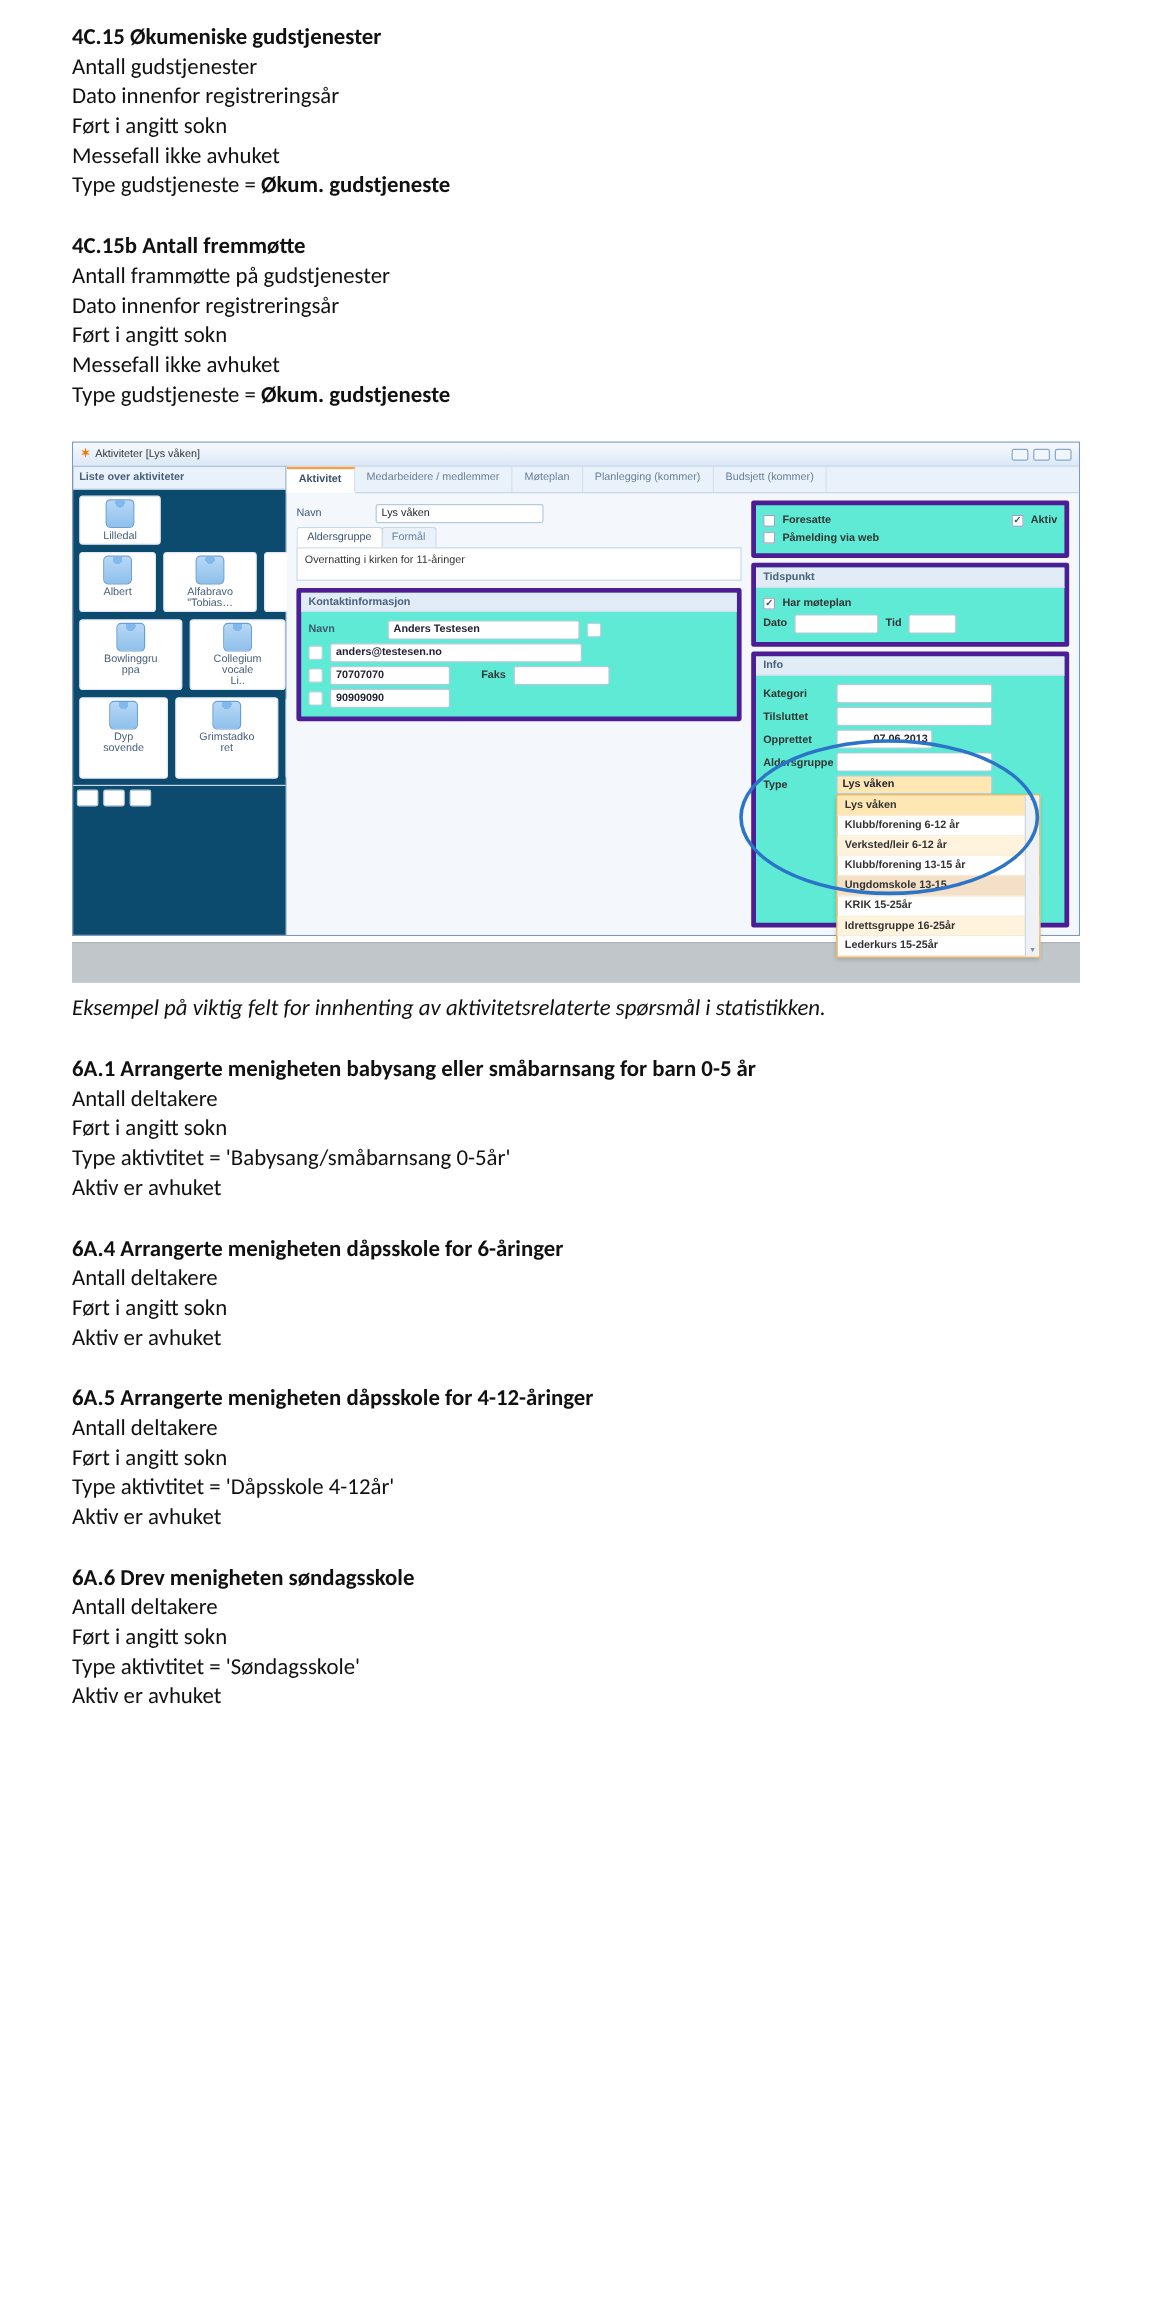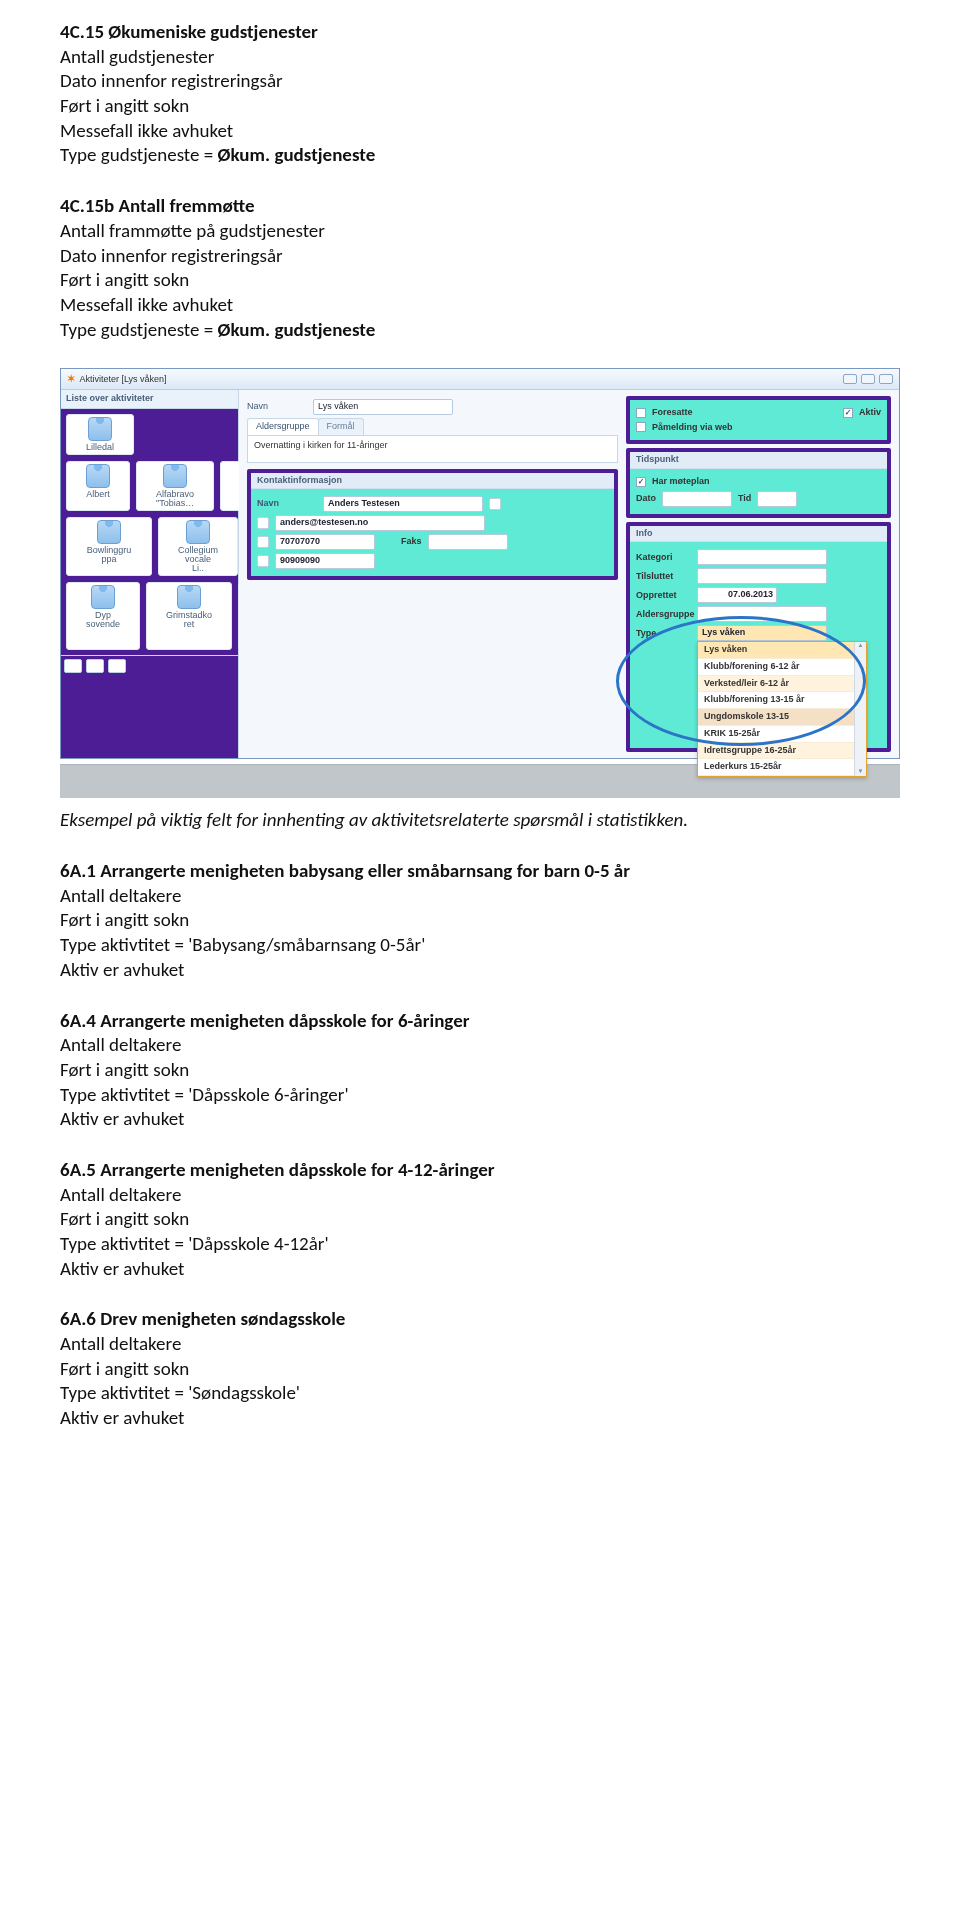--- a/index.html
+++ b/index.html
@@ -32,21 +32,21 @@
     background: linear-gradient(#f7faff,#dbe8f6);
     padding: 3px 6px;
     display: flex; align-items: center; justify-content: space-between;
     border-bottom: 1px solid #b8cde4;
   }
   .app-titlebar .win-ctrls { display:flex; gap:4px; }
   .win-box { width:14px; height:10px; border:1px solid #8aa7c8; background:#f0f6fc; border-radius:2px; }
   .puz { color:#f07800; font-weight:700; margin-right:4px; font-size:10px; }
 
   .app-body { display:flex; }
-  .left-pane { width: 178px; border-right:1px solid #c8d7e8; background:#4c1d95; }
+  .left-pane { width: 178px; border-right:1px solid #c8d7e8; background:#0c4a6e; }
   .left-header { background:#e9f1fa; padding:3px 5px; border-bottom:1px solid #c8d7e8; font-weight:700; color:#4a607b;}
   .pitem { background:#fff; border:1px solid #dfe8f2; border-radius:3px; margin:3px; padding:2px 19px; font-size:9px; display:flex; flex-direction:column; align-items:center;}
   .left-body { padding:2px; }
   .prow { display:flex; }
   .piece {
     width:24px; height:24px;
     background:
       radial-gradient(circle at 50% 2px, #7fb9ee 4px, transparent 4px),
       linear-gradient(#b8d8f5,#8ec0ec);
     border:1px solid #6aa0d4; border-radius:4px; margin-bottom:2px;
@@ -187,20 +187,27 @@
         </div>
       </div>
       <div class="left-foot">
         <div class="lf-ic"></div>
         <div class="lf-ic"></div>
         <div class="lf-ic"></div>
       </div>
     </div>
 
     <div class="right-pane">
+      <div class="tabs">
+        <div class="tab active">Aktivitet</div>
+        <div class="tab">Medarbeidere / medlemmer</div>
+        <div class="tab">Møteplan</div>
+        <div class="tab">Planlegging (kommer)</div>
+        <div class="tab">Budsjett (kommer)</div>
+      </div>
 
       <div class="form-zone">
         <div class="two-col">
 
           <div style="flex:1.4;">
             <div class="row">
               <span class="flabel">Navn</span>
               <span class="finput" style="width:140px;">Lys våken</span>
             </div>
             <div class="subtabs">
@@ -320,21 +327,20 @@
   <span class="sec-line">Antall deltakere</span>
   <span class="sec-line">Ført i angitt sokn</span>
   <span class="sec-line">Type aktivtitet = 'Babysang/småbarnsang 0-5år'</span>
   <span class="sec-line">Aktiv er avhuket</span>
 </div>
 
 <div class="section">
   <span class="sec-title">6A.4  Arrangerte menigheten dåpsskole for 6-åringer</span>
   <span class="sec-line">Antall deltakere</span>
   <span class="sec-line">Ført i angitt sokn</span>
-  <span class="sec-line">Type aktivtitet = 'Dåpsskole 6-åringer'</span>
   <span class="sec-line">Aktiv er avhuket</span>
 </div>
 
 <div class="section">
   <span class="sec-title">6A.5  Arrangerte menigheten dåpsskole for 4-12-åringer</span>
   <span class="sec-line">Antall deltakere</span>
   <span class="sec-line">Ført i angitt sokn</span>
   <span class="sec-line">Type aktivtitet = 'Dåpsskole 4-12år'</span>
   <span class="sec-line">Aktiv er avhuket</span>
 </div>

